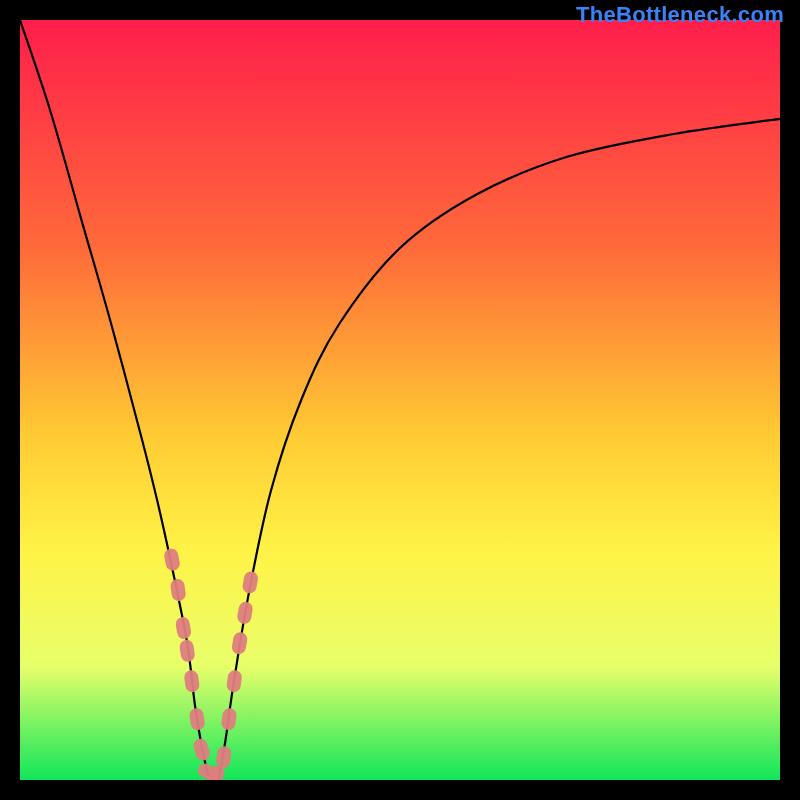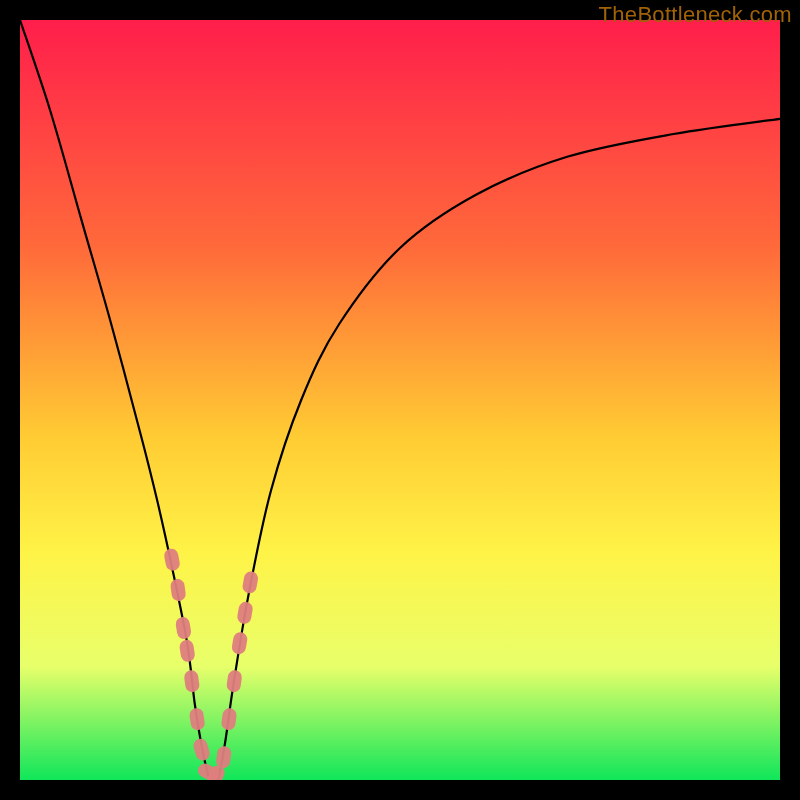--- a/index.html
+++ b/index.html
@@ -22,24 +22,24 @@
       #ff6a3a 30%,
       #ffcc33 55%,
       #fff347 70%,
       #e8ff6a 85%,
       #10e65a 100%
     );
   }
   .watermark {
     position: absolute;
     top: 2px;
-    right: 8px;
-    color: #a16207;
+    right: 16px;
+    color: #3b82f6;
     font-size: 22px;
-    font-weight: 400;
+    font-weight: 700;
     letter-spacing: 0.3px;
     user-select: none;
   }
   svg {
     position: absolute;
     left: 0;
     top: 0;
   }
   .curve {
     fill: none;

